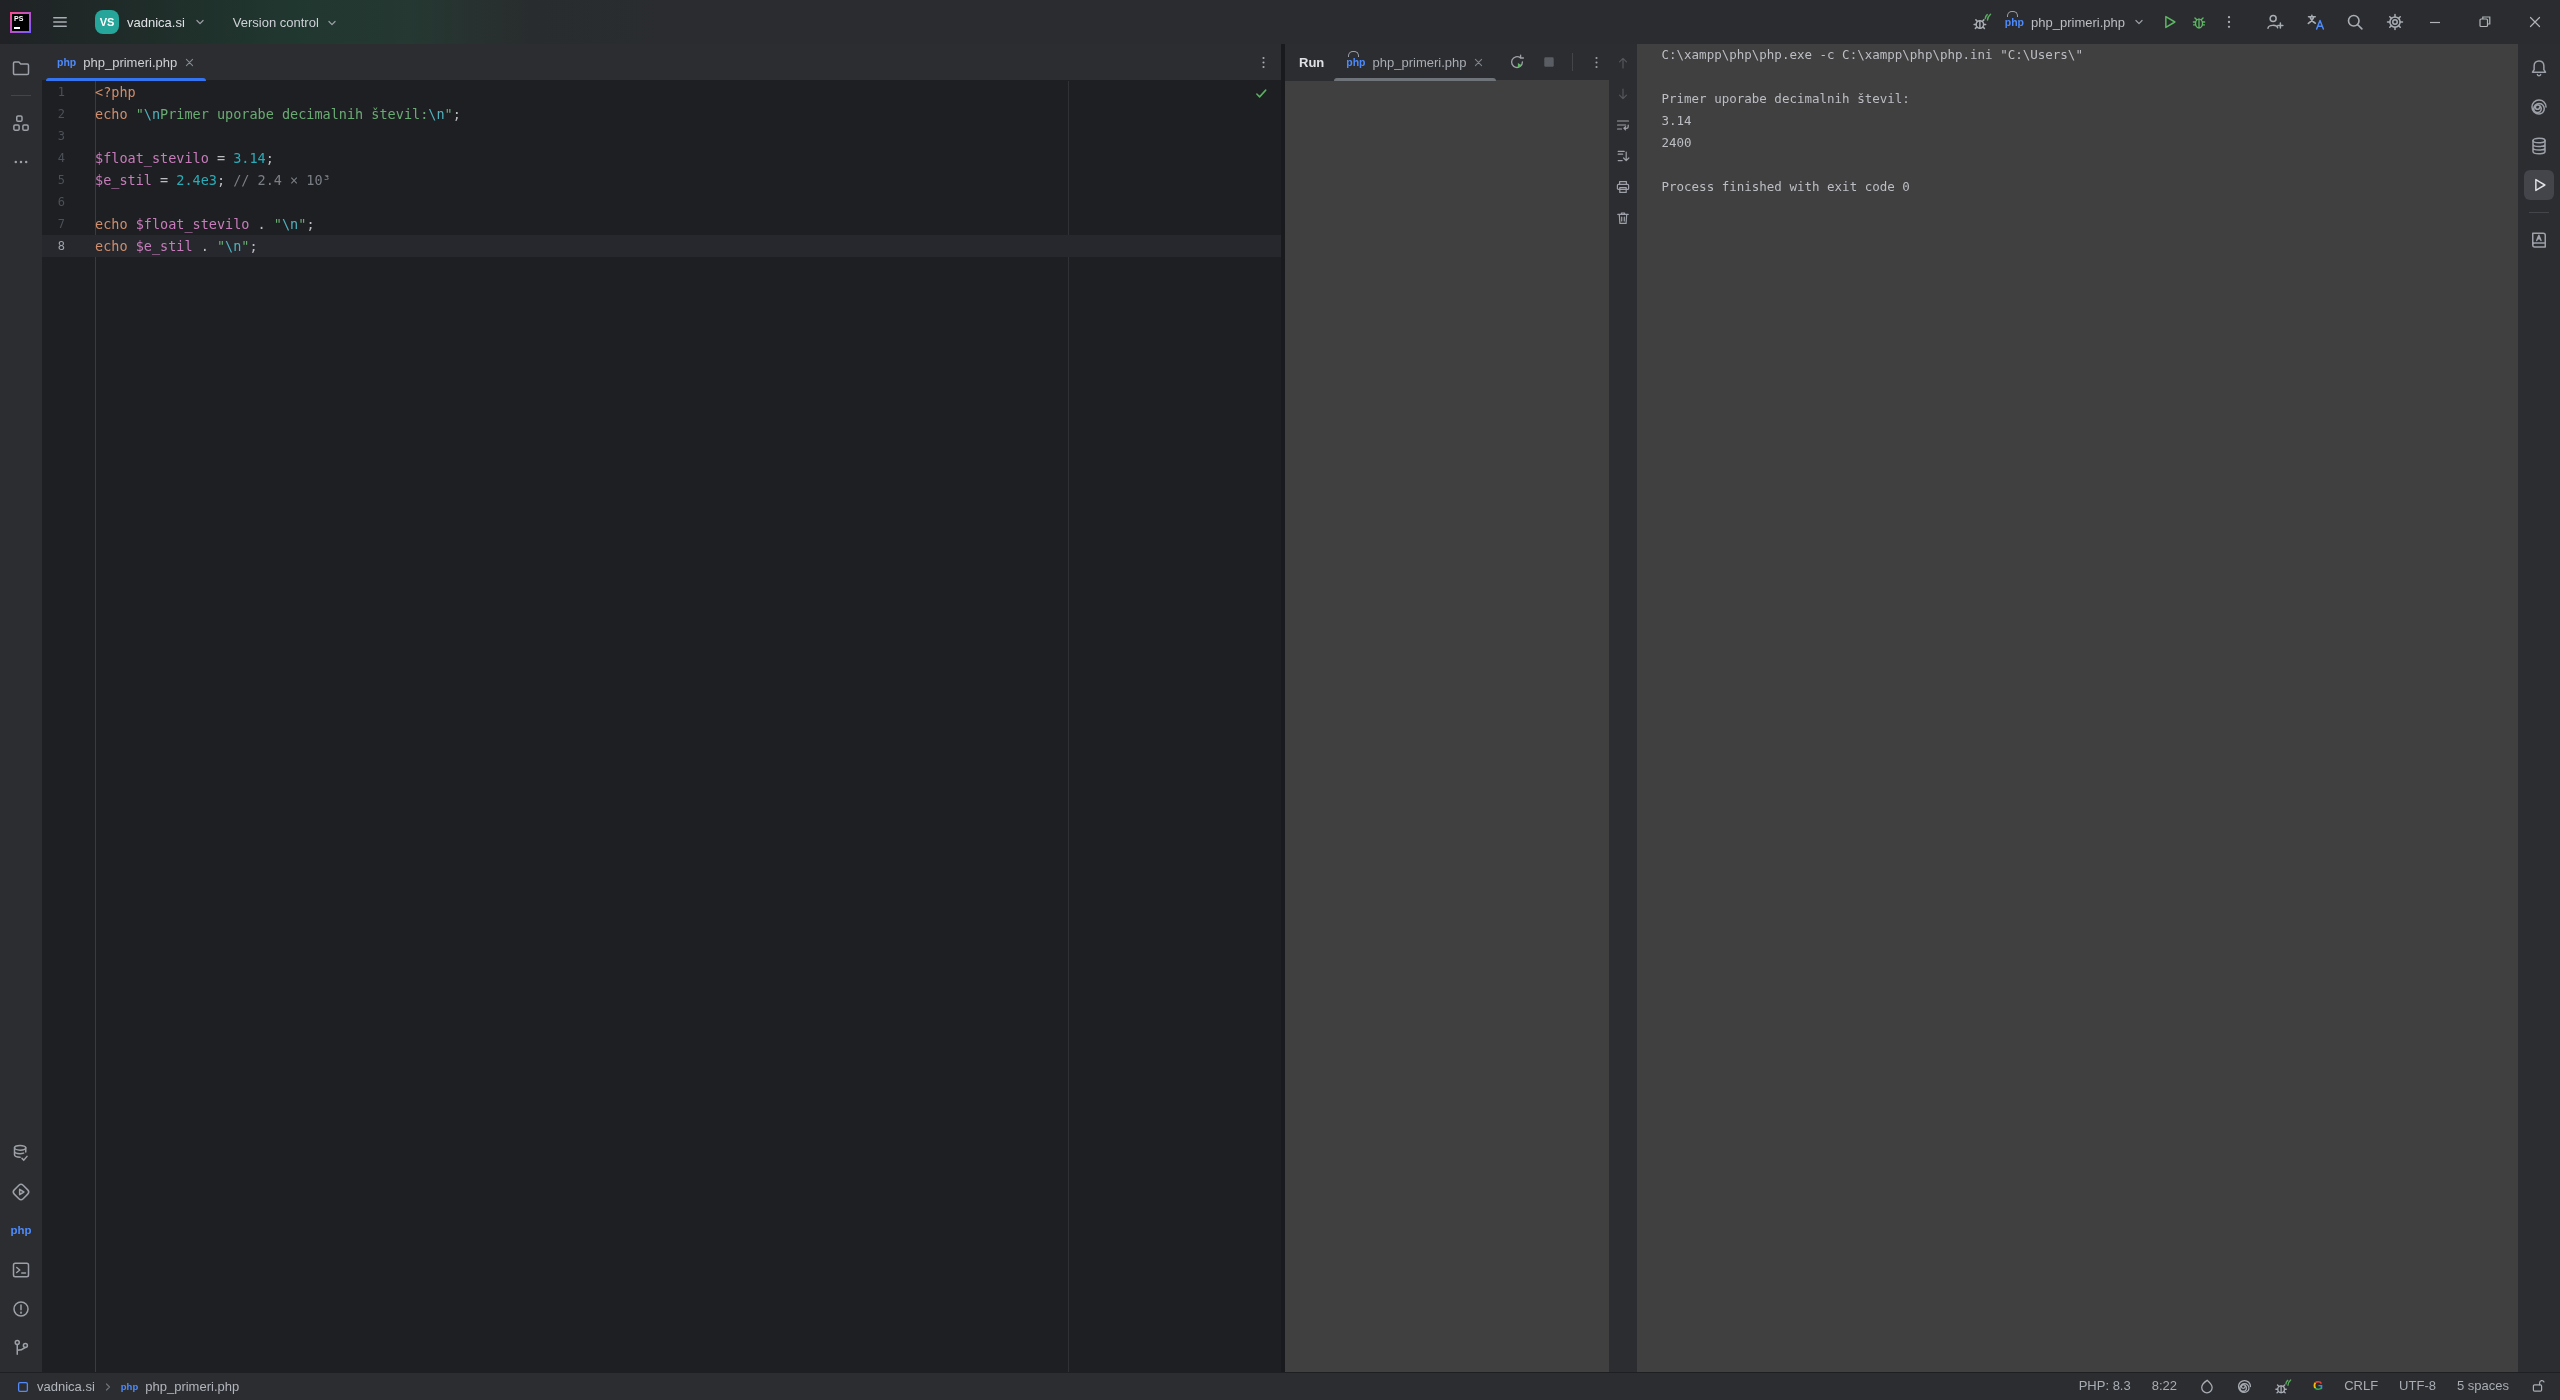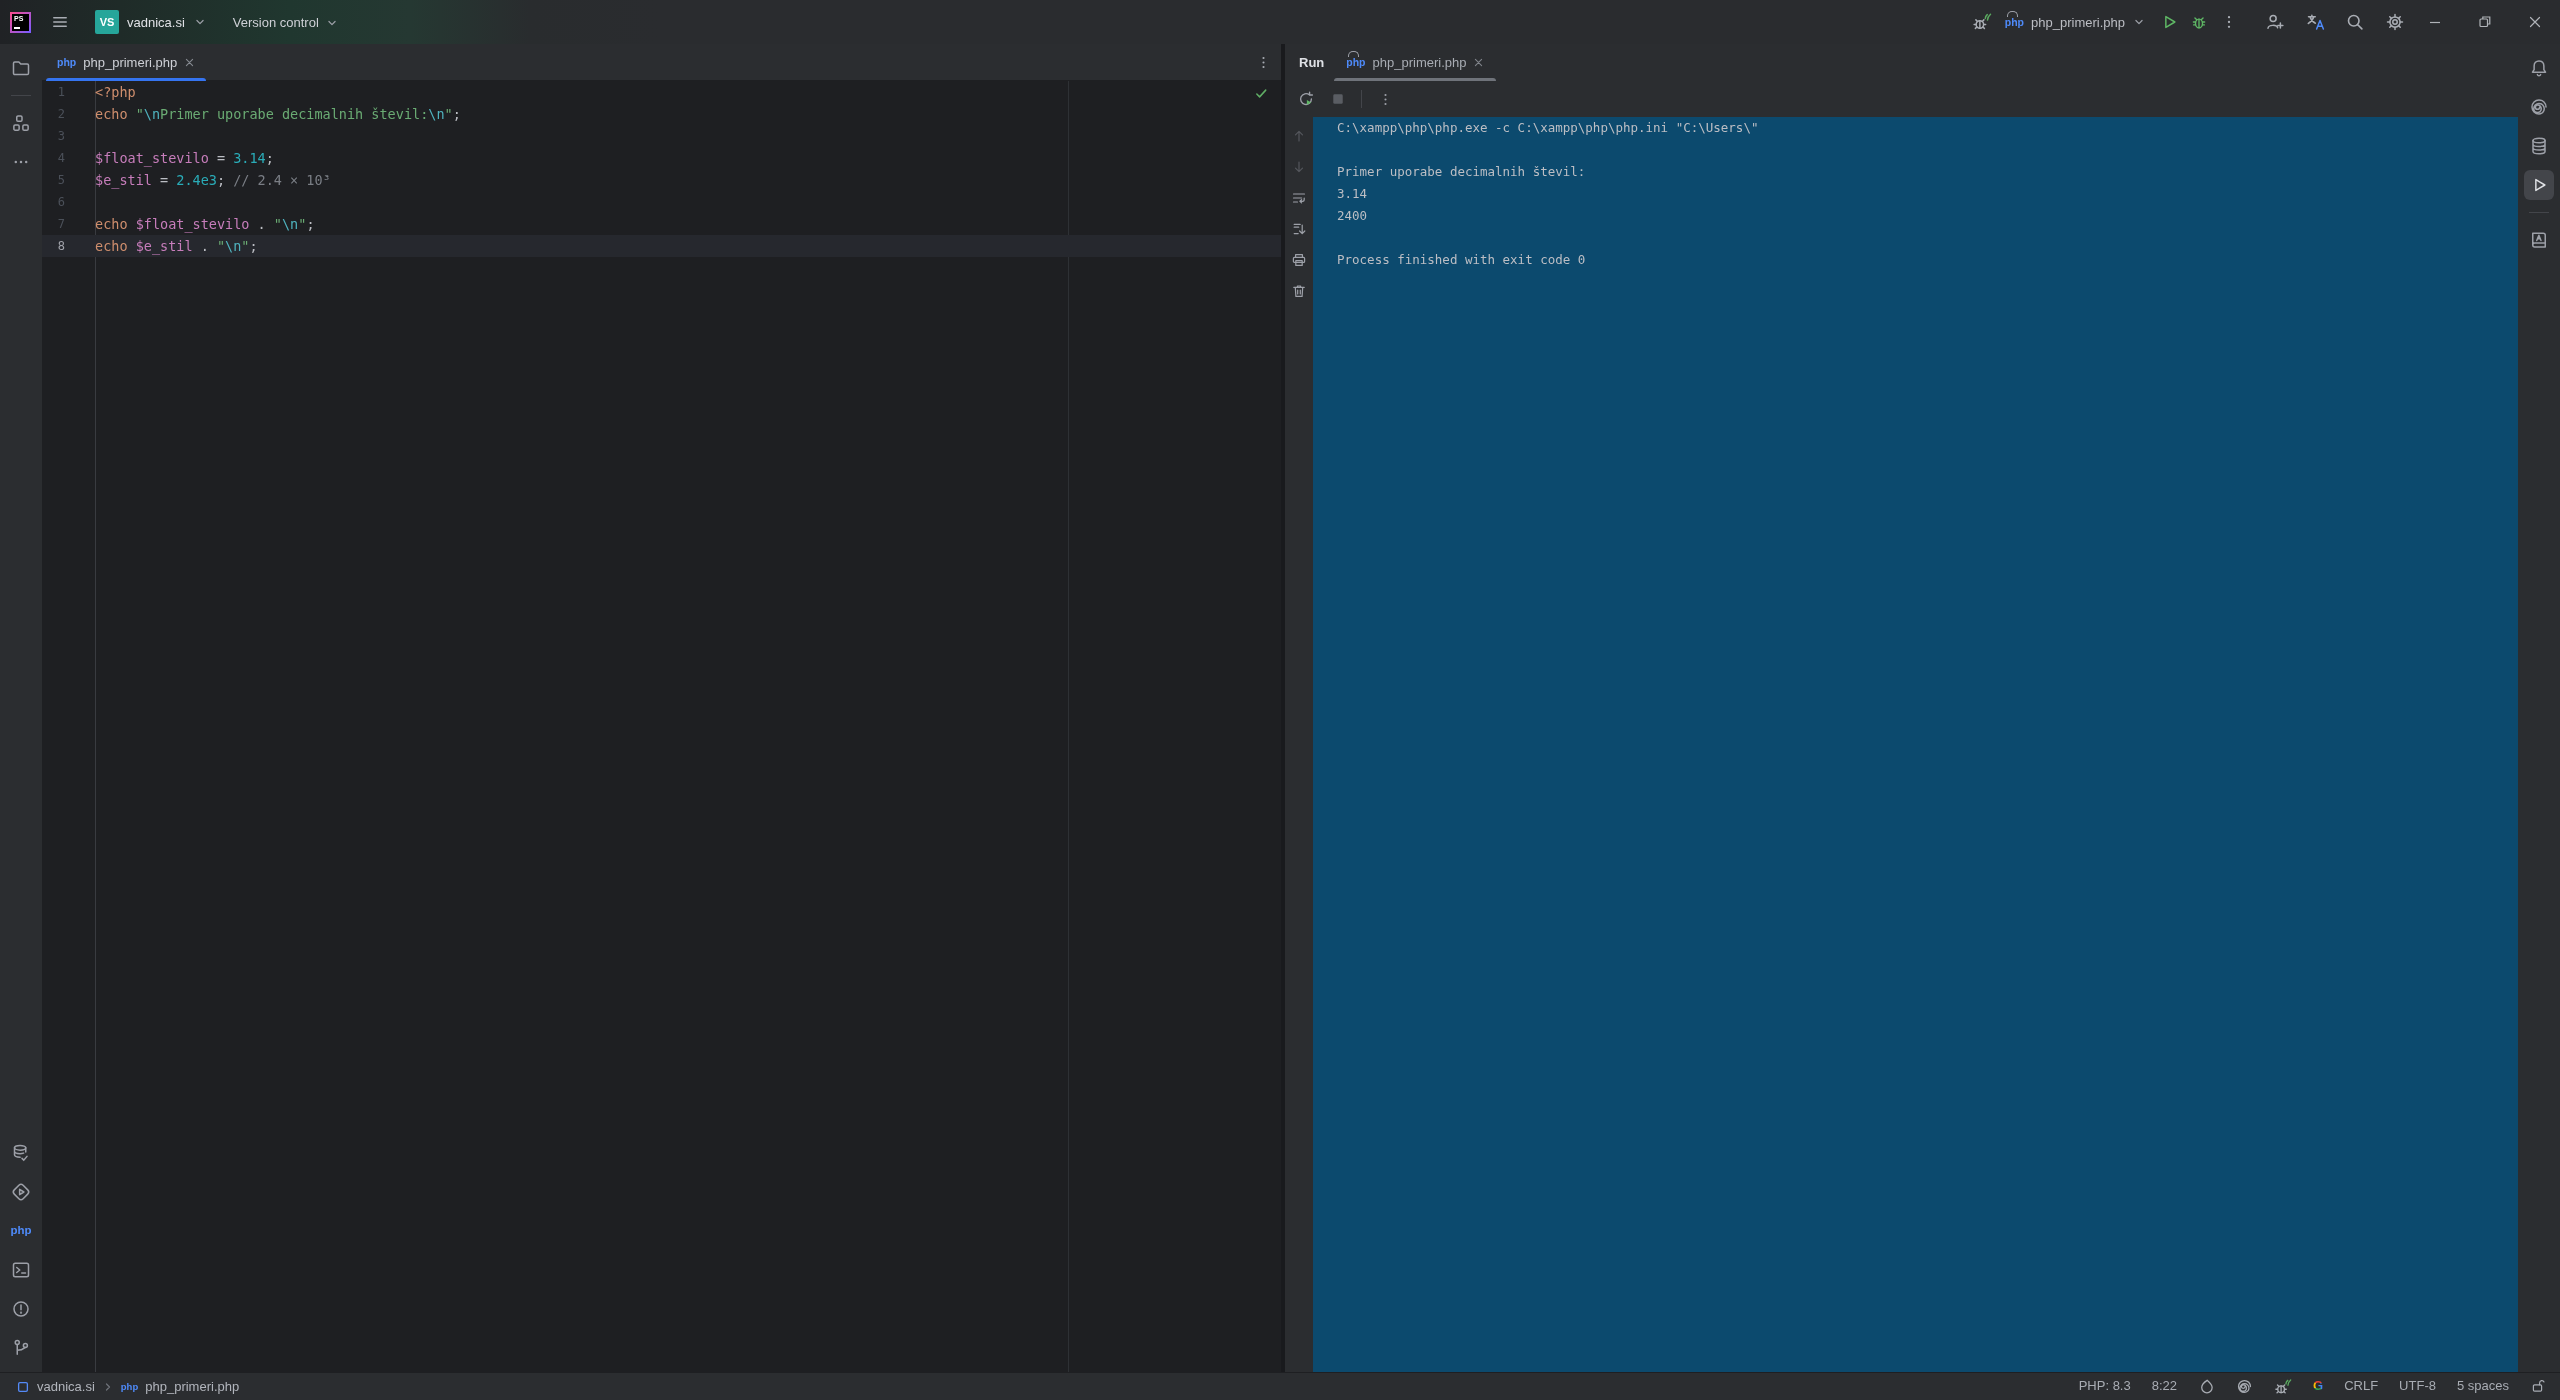--- a/index.html
+++ b/index.html
@@ -11,21 +11,21 @@
   
   .titlebar { height:44px; flex:0 0 44px; display:flex; align-items:center;
     background:linear-gradient(90deg,#202225 0px,#1f2b28 120px,#20372f 290px,#253832 410px,#292c2e 530px,#2a2c2f 660px,#2a2c2f 100%); }
   .tb-left { display:flex; align-items:center; gap:14px; padding-left:10px; }
   .ps-logo { width:21px; height:21px; border:2px solid #a24cf0; border-image:linear-gradient(135deg,#f74c8e,#7a5cff) 1;
     background:#000; position:relative; }
   .ps-logo b { position:absolute; top:1px; left:2px; font-size:7px; color:#fff; letter-spacing:0; }
   .ps-logo i { position:absolute; bottom:2px; left:2px; width:6px; height:2px; background:#fff; }
   .tb-btn { display:flex; align-items:center; justify-content:center; width:30px; height:30px; border-radius:4px; color:#a9adb4; }
   .chip { display:flex; align-items:center; gap:8px; padding:3px 6px; border-radius:4px; color:#dfe1e5; }
-  .avatar { width:24px; height:24px; border-radius:2px; background:#26a69a; color:#fff; font-weight:700; font-size:11px;
+  .avatar { width:24px; height:24px; border-radius:8px; background:#26a69a; color:#fff; font-weight:700; font-size:11px;
     display:flex; align-items:center; justify-content:center; }
   .vc { display:flex; align-items:flex-end; gap:6px; color:#ced0d6; padding:3px 6px; }
   .tb-right { margin-left:auto; display:flex; align-items:center; }
   .runcfg { display:flex; align-items:center; gap:7px; padding:0 8px; color:#bcbec4; }
   .php-badge { font-weight:700; font-size:10.5px; color:#4e8af9; position:relative; line-height:1; }
   .php-badge.cfg::before { content:""; position:absolute; top:-6px; left:2px; width:9px; height:5px;
     border:1.2px solid #9da0a8; border-bottom:none; border-radius:5px 5px 0 0; }
   .tb-group { display:flex; align-items:center; gap:10px; margin-left:16px; }
   .win-btn { width:50px; height:44px; display:flex; align-items:center; justify-content:center; color:#b0b3b8; }
 
@@ -54,21 +54,21 @@
   .ln { flex:0 0 53px; text-align:right; padding-right:30px; color:#4b5059; font-size:12px; }
   .code-row.current .ln { color:#a1a3ab; }
   .code { padding-left:0; white-space:pre; color:#bcbec4; }
   .tk-kw{color:#cf8e6d} .tk-str{color:#6aab73} .tk-esc{color:#4fb3bf} .tk-var{color:#c77dbb}
   .tk-num{color:#2aacb8} .tk-com{color:#7a7e85} .tk-pl{color:#bcbec4}
   .inspect-ok { position:absolute; top:5px; right:12px; color:#5fad65; }
 
   .splitter { width:4px; flex:0 0 4px; background:#191a1d; }
 
   
-  .run-pane { flex:1; display:flex; flex-direction:column; background:#0c4a6e; min-width:0; }
+  .run-pane { flex:1; display:flex; flex-direction:row; background:#404040; min-width:0; }
   .run-tabbar { height:37px; flex:0 0 37px; background:#2b2d30; display:flex; align-items:center; }
   .run-title { font-weight:700; color:#dfe1e5; margin-left:14px; }
   .run-tab { position:relative; height:100%; display:flex; align-items:center; gap:7px; padding:0 12px; margin-left:10px; color:#a8acb3; }
   .run-tab::after { content:""; position:absolute; left:0; right:0; bottom:0; height:3px; background:#6f737a; border-radius:3px 3px 0 0; }
   .run-toolbar { height:36px; flex:0 0 36px; background:#2b2d30; display:flex; align-items:center; gap:6px; padding-left:8px; }
   .run-toolbar .icon-btn { width:26px; height:26px; display:flex; align-items:center; justify-content:center; color:#9da0a8; }
   .vsep { width:1px; height:18px; background:#43454a; margin:0 4px; }
   .console-wrap { flex:1; display:flex; min-height:0; }
   .console-gutter { width:28px; flex:0 0 28px; background:#2b2d30; display:flex; flex-direction:column; align-items:center; padding-top:8px; gap:9px; }
   .console-gutter .icon-btn { width:22px; height:22px; display:flex; align-items:center; justify-content:center; color:#9da0a8; }

